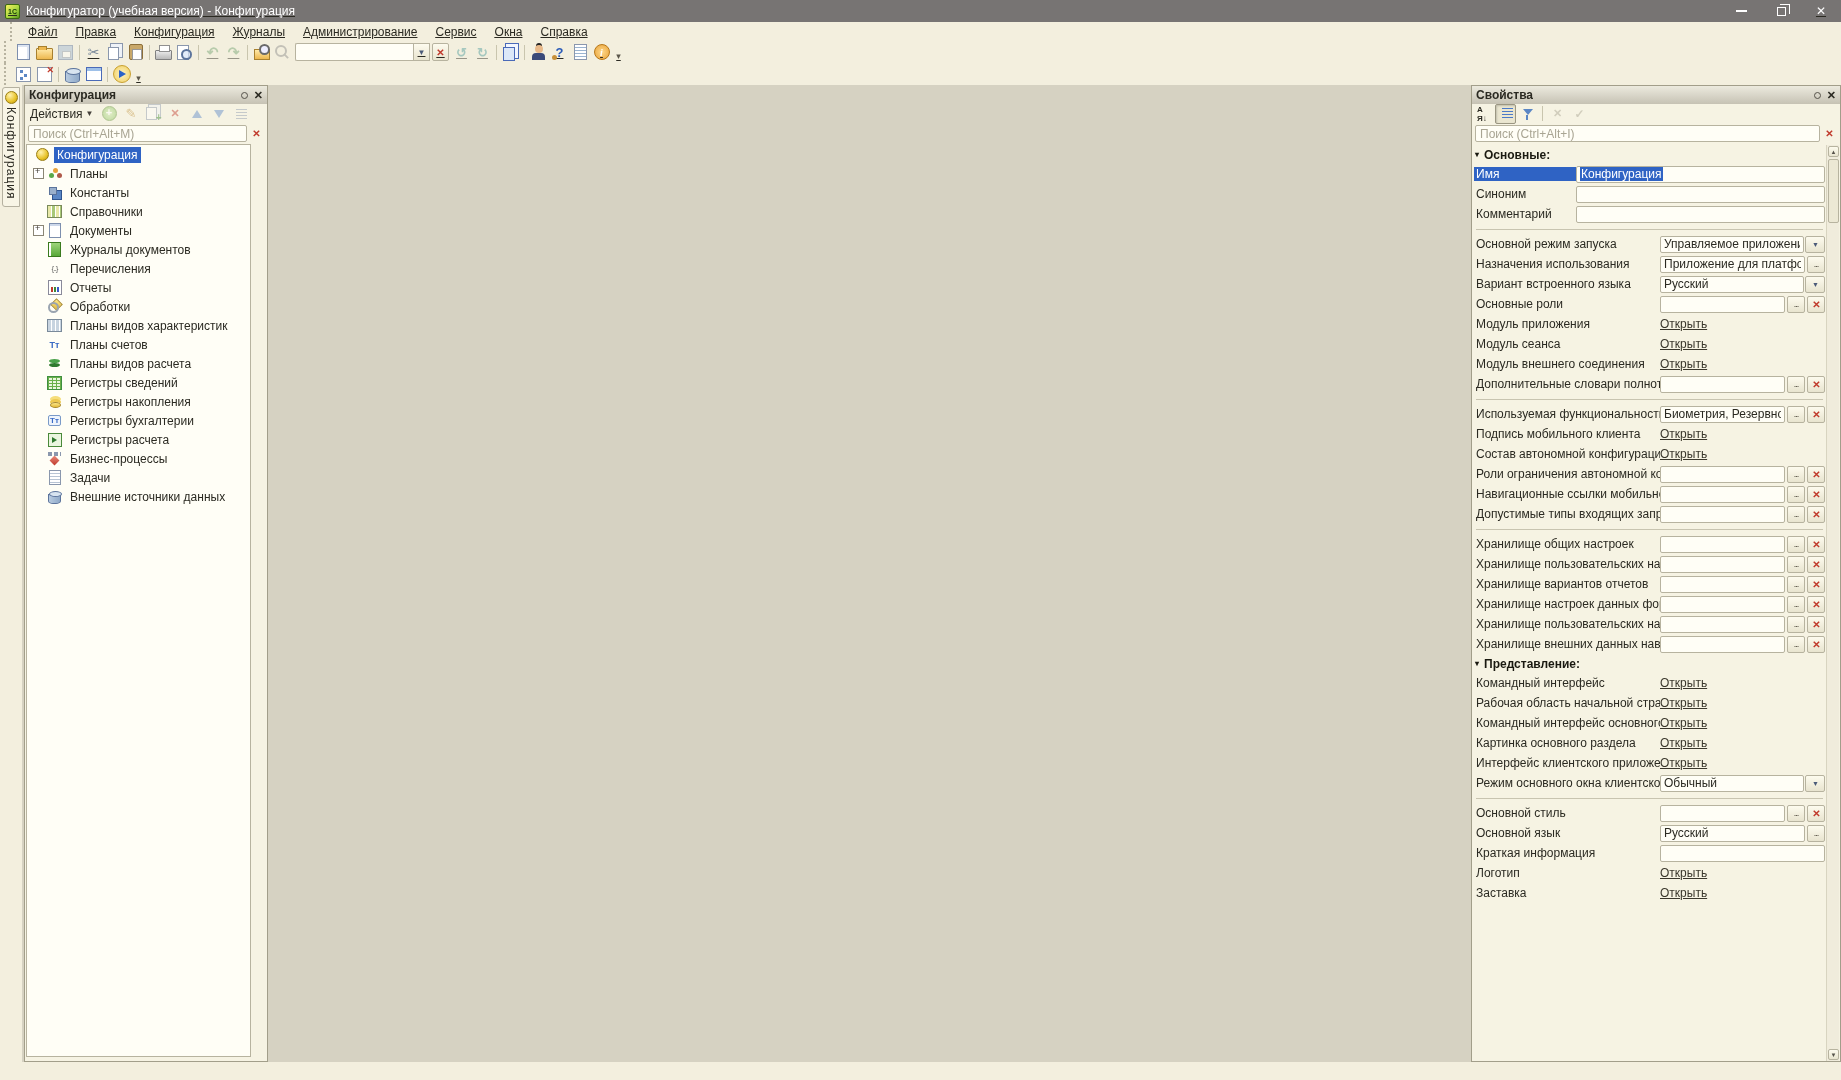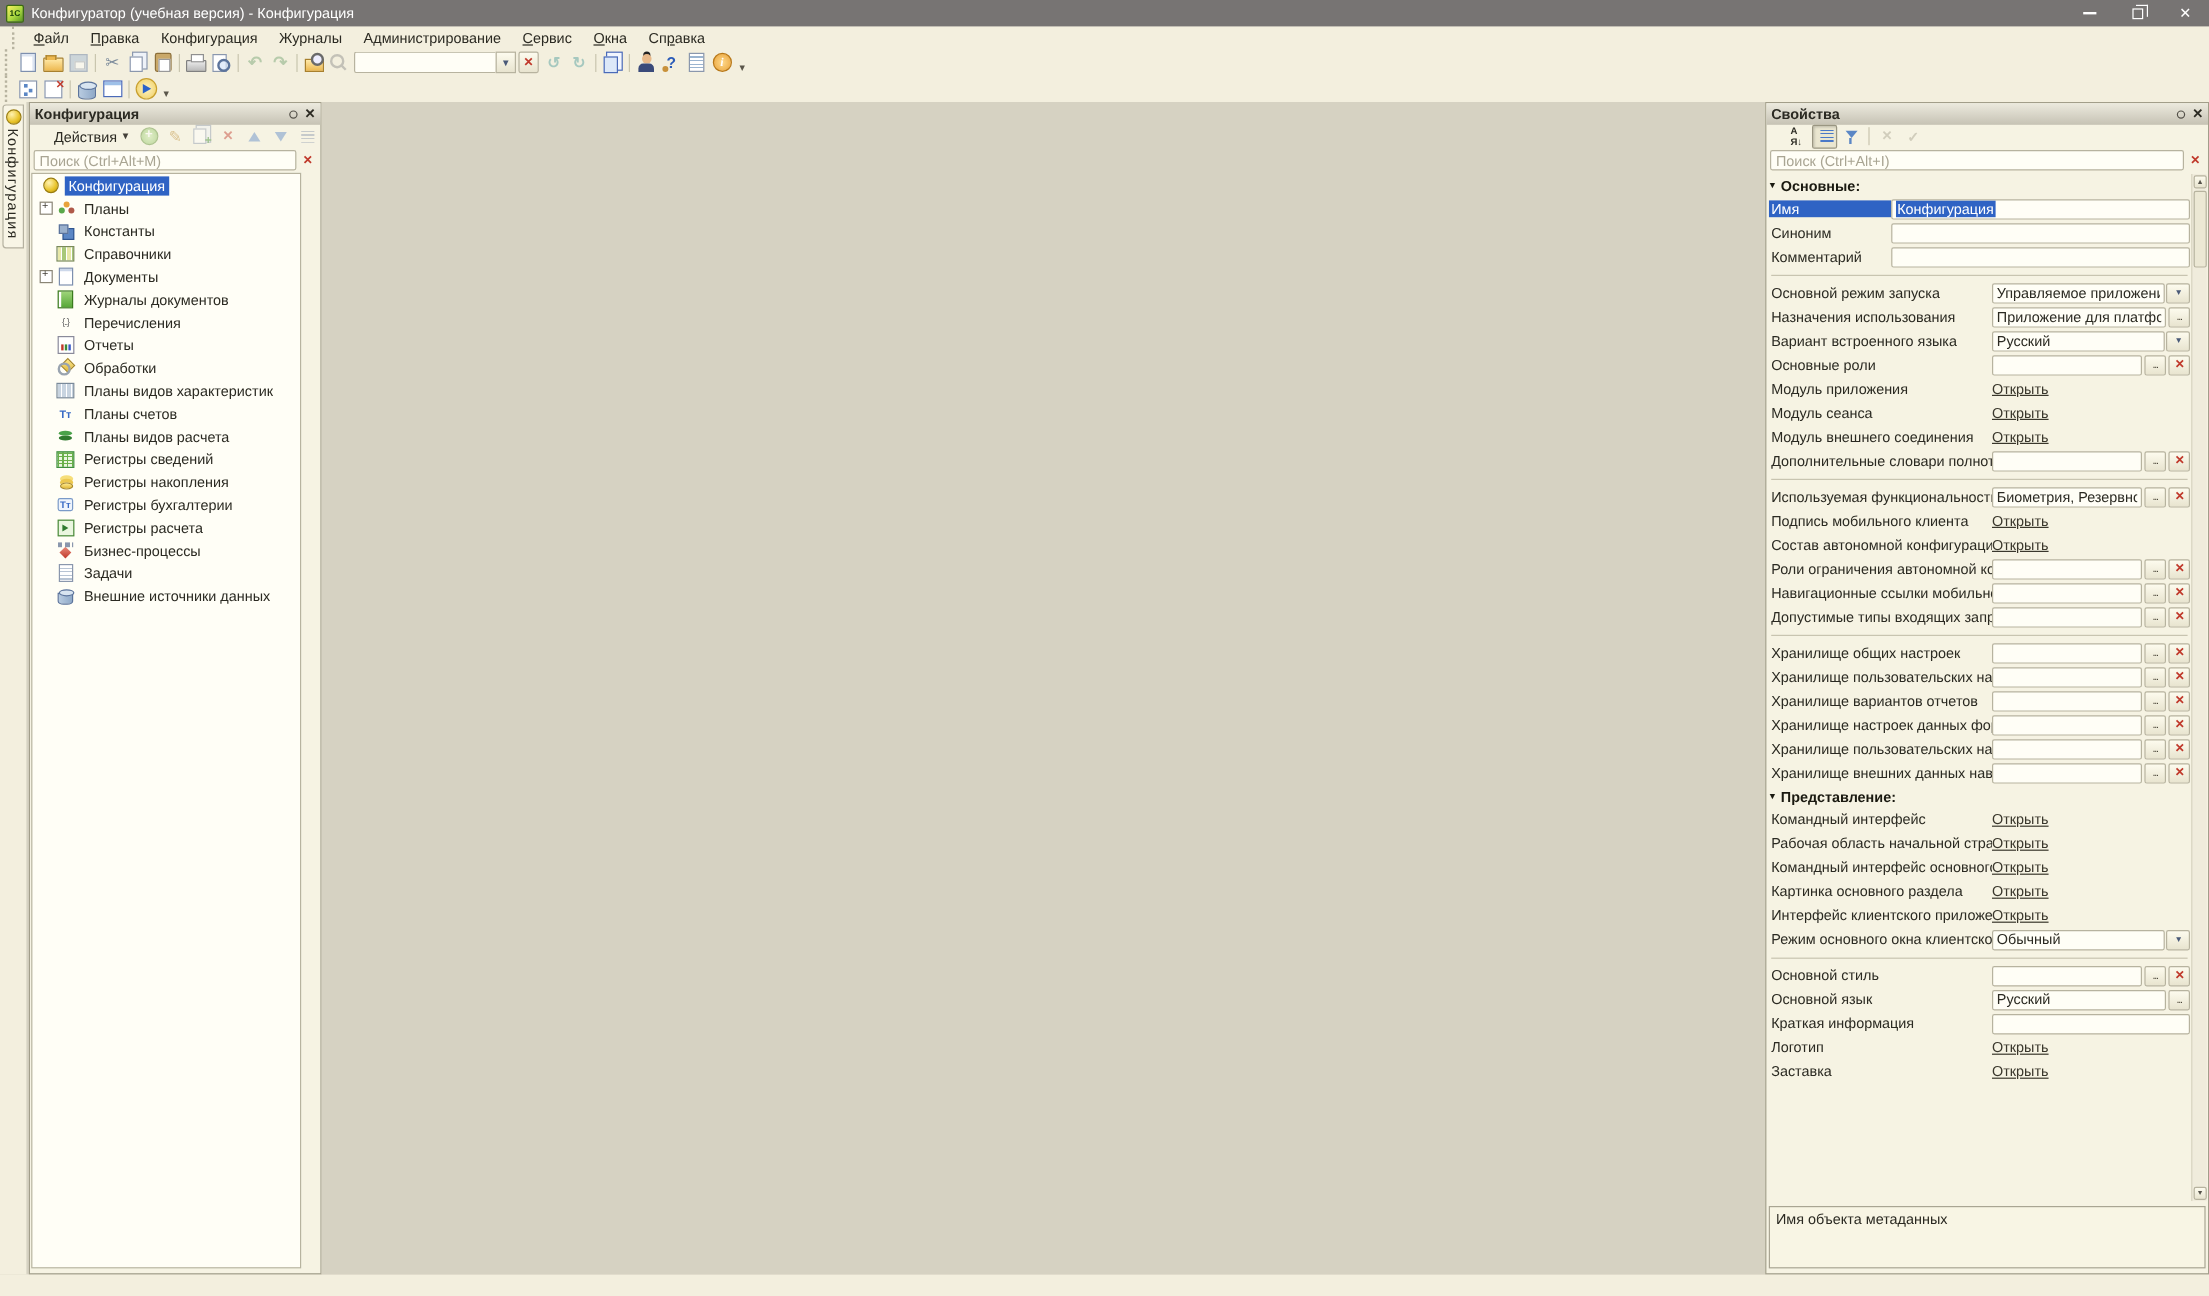--- a/index.html
+++ b/index.html
@@ -1,18 +1,18 @@
 <!DOCTYPE html>
 <html><head>
 <meta charset="utf-8">
 <style>
   *{box-sizing:border-box;margin:0;padding:0;cursor:default;}
   html,body{width:1841px;height:1080px;overflow:hidden;}
   body{font-family:"Liberation Sans",sans-serif;font-size:12px;color:#2b2a22;background:#f3efde;}
-  .app{position:relative;width:1841px;height:1080px;background:#f3efde;overflow:hidden;}
+  .app{position:relative;width:1841px;height:1080px;background:#f3efde;overflow:hidden;text-decoration:underline;}
 
   
   .titlebar{height:22px;background:#777473;display:flex;align-items:center;color:#fff;padding-left:5px;}
   .appicon{width:15px;height:15px;border-radius:2px;border:1px solid #3a6a10;
     background:linear-gradient(135deg,#f8f060,#a8d840 55%,#5a9820);color:#17400a;
     font-size:7px;font-weight:bold;display:flex;align-items:center;justify-content:center;flex:none;}
   .wtitle{margin-left:6px;font-size:12px;white-space:nowrap;}
   .winbtns{margin-left:auto;display:flex;height:100%;}
   .wbtn{width:40px;height:100%;display:flex;align-items:center;justify-content:center;color:#fff;}
   .wbtn .bar{width:11px;height:2px;background:#fff;}
@@ -93,21 +93,21 @@
   .vtablabel{writing-mode:vertical-rl;text-orientation:sideways;font-size:12px;color:#2b2a22;letter-spacing:1px;}
 
   .panel{background:#f6f3e3;border:1px solid #a29e8a;display:flex;flex-direction:column;flex:none;}
   .leftpanel{width:244px;margin-left:2px;}
   .rightpanel{width:370px;}
   .phead{height:18px;background:linear-gradient(#ecead e0,#c6c2b4);background:linear-gradient(#eceade,#c6c2b4);display:flex;align-items:center;padding:0 4px;flex:none;}
   .phead b{font-size:12px;}
   .phead .tools{margin-left:auto;display:flex;align-items:center;gap:6px;}
   .pin{width:7px;height:7px;border:1px solid #55524a;border-radius:50%;}
   .xsm{font-size:11px;font-weight:bold;color:#2b2a22;line-height:1;}
-  .ptools{height:19px;display:flex;align-items:center;padding:0 16px;flex:none;gap:1px;}
+  .ptools{height:19px;display:flex;align-items:center;padding:0 1px;flex:none;gap:1px;}
   .actionsbtn{display:flex;align-items:center;padding:1px 4px;}
   .actionsbtn .dd{font-size:8px;margin-left:3px;color:#44403a;}
   .searchrow{height:21px;display:flex;align-items:center;padding:1px 3px;flex:none;}
   .searchrow input{flex:1;height:17px;border:1px solid #b7b39f;border-radius:2px;background:#fffef6;font:12px "Liberation Sans",sans-serif;padding:0 4px;outline:none;color:#2b2a22;}
   .searchrow input::placeholder{color:#a9a593;}
   .searchrow .cbtn.xr{width:15px;height:15px;border:none;background:transparent;}
 
   .a-add::before{content:"+";width:13px;height:13px;border-radius:50%;background:radial-gradient(#c8e8a8,#7ab84a);border:1px solid #588a2e;color:#fff;font-weight:bold;font-size:11px;line-height:11px;text-align:center;}
   .a-edit::before{content:"✎";font-size:13px;color:#b8862a;}
   .a-clone::before{content:"";width:9px;height:11px;background:#fff;border:1px solid #8a97ad;margin-left:-3px;box-shadow:3px -2px 0 #eef2f8,3px -2px 0 1px #8a97ad;}
@@ -854,18 +854,17 @@
                 <a class="vlink">Открыть</a>
               </span>
             </div>
           </div>
         <div class="vscroll">
           <span class="sarrow up">▲</span>
           <span class="sthumb"></span>
           <span class="sarrow down">▼</span>
         </div>
       </div>
-      <div class="descbox">Имя объекта метаданных</div>
     </div>
   </div>
 
 
 </div>
 
 </body></html>

